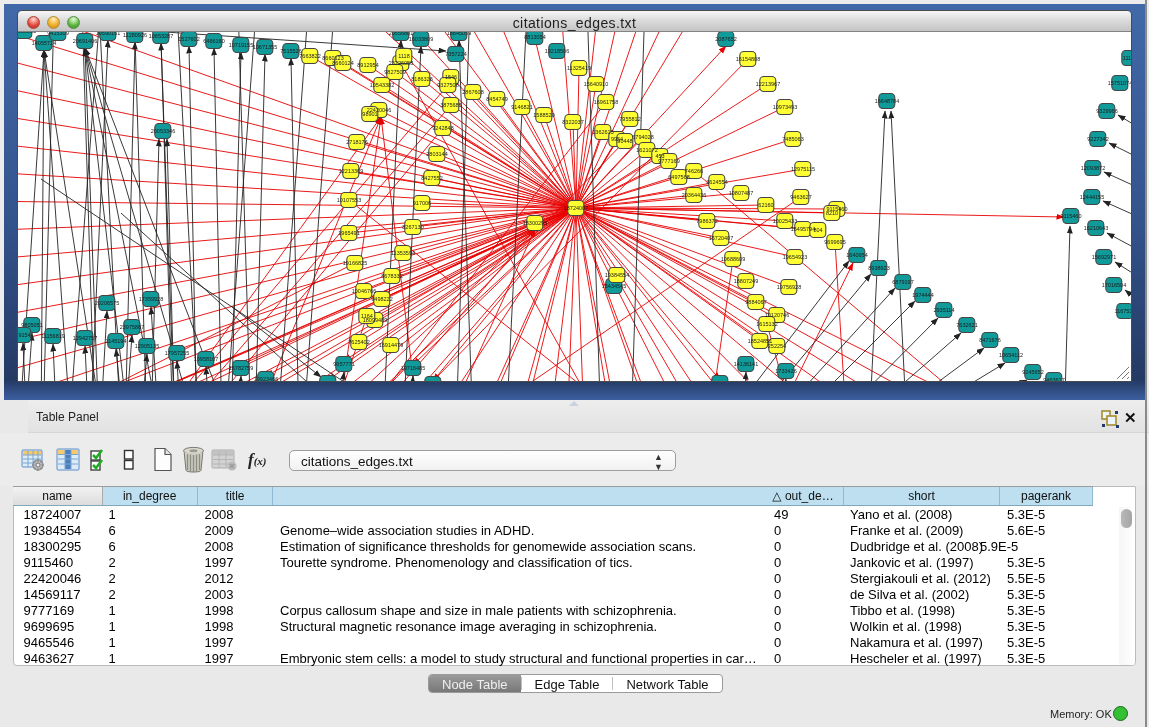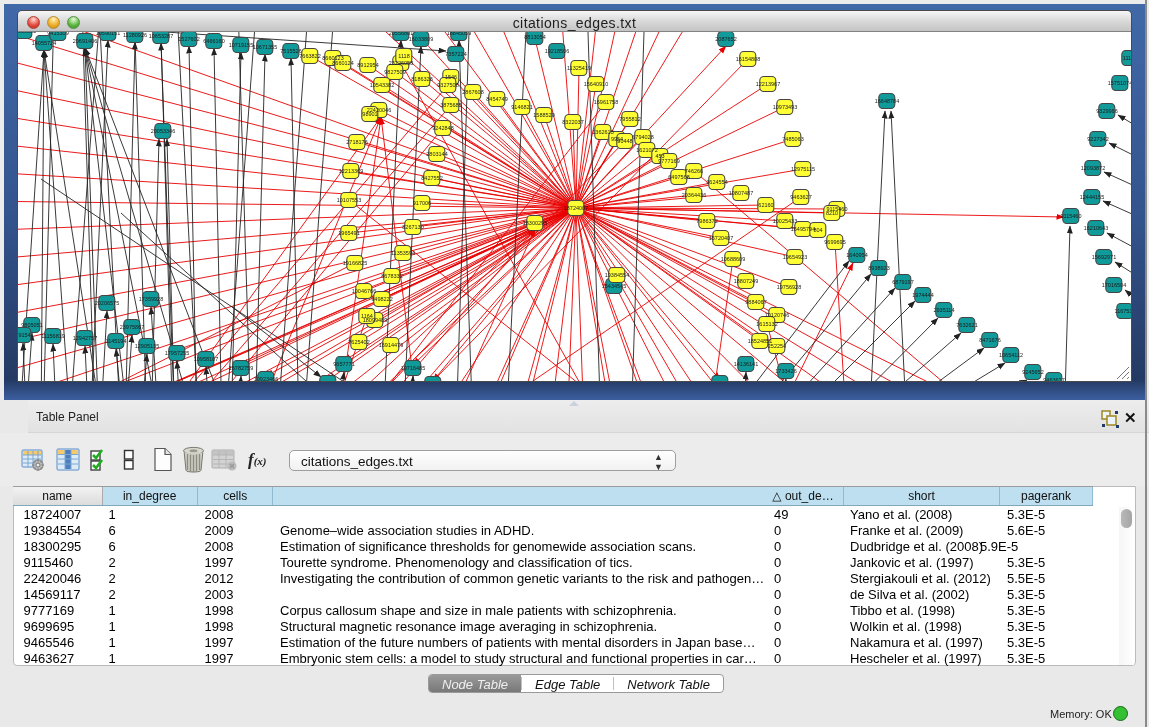--- a/index.html
+++ b/index.html
@@ -30,21 +30,21 @@
 #thead{position:absolute;left:13px;top:486px;width:1080px;height:20px;background:#bddff0;
  border-top:1px solid #9c9c9c;border-bottom:1px solid #7fa8bc;box-sizing:border-box;}
 .hc{position:absolute;top:0;height:18px;border-right:1px solid #8fbacf;box-sizing:border-box;
  text-align:center;font-size:12px;color:#111;padding-top:2px;}
 .hg{background:linear-gradient(#f2f2f2,#dcdcdc);border-right:1px solid #aaa;}
 .trow{position:absolute;left:13px;width:1080px;height:16px;font-size:13px;color:#000;white-space:nowrap;}
 .trow span{position:absolute;top:1px;}
 #vscroll{position:absolute;left:1119px;top:507px;width:15px;height:158px;background:linear-gradient(90deg,#f5f5f5,#fff);}
 #vthumb{position:absolute;left:1121px;top:509px;width:11px;height:19px;background:linear-gradient(90deg,#b9b9b9,#a5a5a5);border-radius:6px;}
 #tabs{position:absolute;left:428px;top:674px;height:19px;box-sizing:border-box;border:1px solid #9a9a9a;border-radius:4px;
- background:#fff;display:flex;overflow:hidden;font-style:italic;}
+ background:#fff;display:flex;overflow:hidden;}
 .tab{font-size:13px;color:#111;padding:0 13px;line-height:19px;}
 .tabsel{background:linear-gradient(#9a9a9a,#787878);color:#efefef;}
 .tabsep{width:1px;background:#c0c0c0;margin:2px 0;}
 #mem{position:absolute;left:1050px;top:708px;font-size:11px;color:#222;}
 #memdot{position:absolute;left:1113px;top:706px;width:15px;height:15px;border-radius:50%;
  background:#33c133;border:1.5px solid #1d661d;box-sizing:border-box;}
 #rightedge{position:absolute;left:1145px;top:0;width:1.5px;height:727px;background:#8a8a8a;}
 #notch{position:absolute;left:569px;top:401px;width:0;height:0;border-left:5px solid transparent;border-right:5px solid transparent;border-bottom:5px solid #c9d2de;}
 </style></head>
 <body>
@@ -663,21 +663,21 @@
 <div style="position:absolute;left:248px;top:450px;width:26px;height:20px;font-family:'Liberation Serif',serif;font-style:italic;color:#222;font-size:17px;font-weight:bold;">f<span style="font-size:11px;">(x)</span></div>
 
 <div id="combo">
     <span class="ct">citations_edges.txt</span>
     <span class="st">▲<br>▼</span>
   </div>
 <div id="tablewrap"></div>
 <div id="thead">
 <div class="hc hg" style="left:0.0px;width:89.5px">name</div>
 <div class="hc" style="left:89.5px;width:95.3px">in_degree</div>
-<div class="hc" style="left:184.8px;width:75.7px">cells</div>
+<div class="hc" style="left:184.8px;width:75.7px">title</div>
 <div class="hc" style="left:750.0px;width:81.0px">△ out_de…</div>
 <div class="hc" style="left:831.0px;width:156.0px">short</div>
 <div class="hc" style="left:987.0px;width:93.0px">pagerank</div>
 </div>
 <div class="trow" style="top:506px">
 <span style="left:10.5px">18724007</span>
 <span style="left:95.5px">1</span>
 <span style="left:191.5px">2008</span>
 <span style="left:761px">49</span>
 <span style="left:837px">Yano et al. (2008)</span>
@@ -707,21 +707,20 @@
 <span style="left:191.5px">1997</span>
 <span style="left:267px">Tourette syndrome. Phenomenology and classification of tics.</span>
 <span style="left:761px">0</span>
 <span style="left:837px">Jankovic et al. (1997)</span>
 <span style="left:994px">5.3E-5</span>
 </div>
 <div class="trow" style="top:570px">
 <span style="left:10.5px">22420046</span>
 <span style="left:95.5px">2</span>
 <span style="left:191.5px">2012</span>
-<span style="left:267px">Investigating the contribution of common genetic variants to the risk and pathogen…</span>
 <span style="left:761px">0</span>
 <span style="left:837px">Stergiakouli et al. (2012)</span>
 <span style="left:994px">5.5E-5</span>
 </div>
 <div class="trow" style="top:586px">
 <span style="left:10.5px">14569117</span>
 <span style="left:95.5px">2</span>
 <span style="left:191.5px">2003</span>
 <span style="left:761px">0</span>
 <span style="left:837px">de Silva et al. (2002)</span>
@@ -742,21 +741,20 @@
 <span style="left:191.5px">1998</span>
 <span style="left:267px">Structural magnetic resonance image averaging in schizophrenia.</span>
 <span style="left:761px">0</span>
 <span style="left:837px">Wolkin et al. (1998)</span>
 <span style="left:994px">5.3E-5</span>
 </div>
 <div class="trow" style="top:634px">
 <span style="left:10.5px">9465546</span>
 <span style="left:95.5px">1</span>
 <span style="left:191.5px">1997</span>
-<span style="left:267px">Estimation of the future numbers of patients with mental disorders in Japan base…</span>
 <span style="left:761px">0</span>
 <span style="left:837px">Nakamura et al. (1997)</span>
 <span style="left:994px">5.3E-5</span>
 </div>
 <div class="trow" style="top:650px">
 <span style="left:10.5px">9463627</span>
 <span style="left:95.5px">1</span>
 <span style="left:191.5px">1997</span>
 <span style="left:267px">Embryonic stem cells: a model to study structural and functional properties in car…</span>
 <span style="left:761px">0</span>

